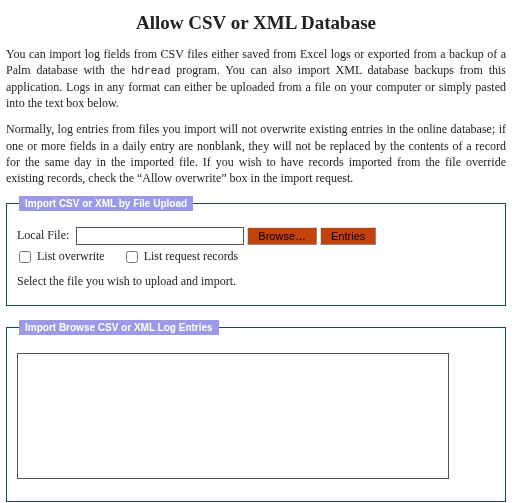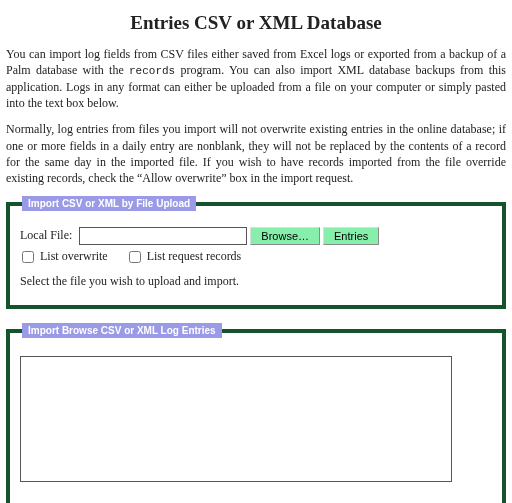--- a/index.html
+++ b/index.html
@@ -22,21 +22,21 @@
   p.body {
     text-align: justify;
     margin: 0 0 10px 0;
     line-height: 1.35;
   }
   code.inline {
     font-family: 'Courier New', monospace;
     font-size: 11px;
   }
   fieldset {
-    border: 4px solid #14532d;
+    border: 1px solid #14532d;
     margin: 6px 0 14px 0;
     padding: 12px 2px 12px 10px;
   }
   legend {
     background: #9a9ae6;
     color: #ffffff;
     font-family: Verdana, Arial, sans-serif;
     font-size: 10px;
     font-weight: bold;
     padding: 2px 6px;
@@ -54,21 +54,21 @@
   }
   input[type="checkbox"] {
     vertical-align: middle;
     margin: 0 3px 0 2px;
     width: 12px; height: 12px;
   }
   button, .btn {
     font-family: Arial, sans-serif;
     font-size: 11px;
     padding: 2px 10px;
-    background: #86efac;
+    background: #c2410c;
     border: 1px solid #8b8b8b;
     border-top-color: #ddd;
     border-left-color: #ddd;
     cursor: pointer;
     vertical-align: middle;
   }
   .checks span { margin-right: 8px; }
   .hint { margin-top: 10px; }
   textarea {
     width: 432px;
@@ -79,24 +79,24 @@
     padding: 2px;
     resize: none;
     display: block;
     margin: 6px 0 10px 0;
   }
 </style>
 </head>
 <body>
 
 <div class="page">
-  <h1>Entries CSV or XML Database</h1>
+  <h1>Allow CSV or XML Database</h1>
 
   <p class="body">
-    <span>You can import log fields from CSV files either saved from Excel logs or exported from a backup of a Palm database with the </span><code class="inline">records</code><span> program. You can also import XML database backups from this application. Logs in any format can either be uploaded from a file on your computer or simply pasted into the text box below.</span>
+    <span>You can import log fields from CSV files either saved from Excel logs or exported from a backup of a Palm database with the </span><code class="inline">hdread</code><span> program. You can also import XML database backups from this application. Logs in any format can either be uploaded from a file on your computer or simply pasted into the text box below.</span>
   </p>
 
   <p class="body">Normally, log entries from files you import will not overwrite existing entries in the online database; if one or more fields in a daily entry are nonblank, they will not be replaced by the contents of a record for the same day in the imported file. If you wish to have records imported from the file override existing records, check the “Allow overwrite” box in the import request.</p>
 
   <fieldset>
     <legend>Import CSV or XML by File Upload</legend>
 
     <div class="row">
       <label class="inline">Local File:</label>
       <input type="text" class="file-path" value="" style="">

